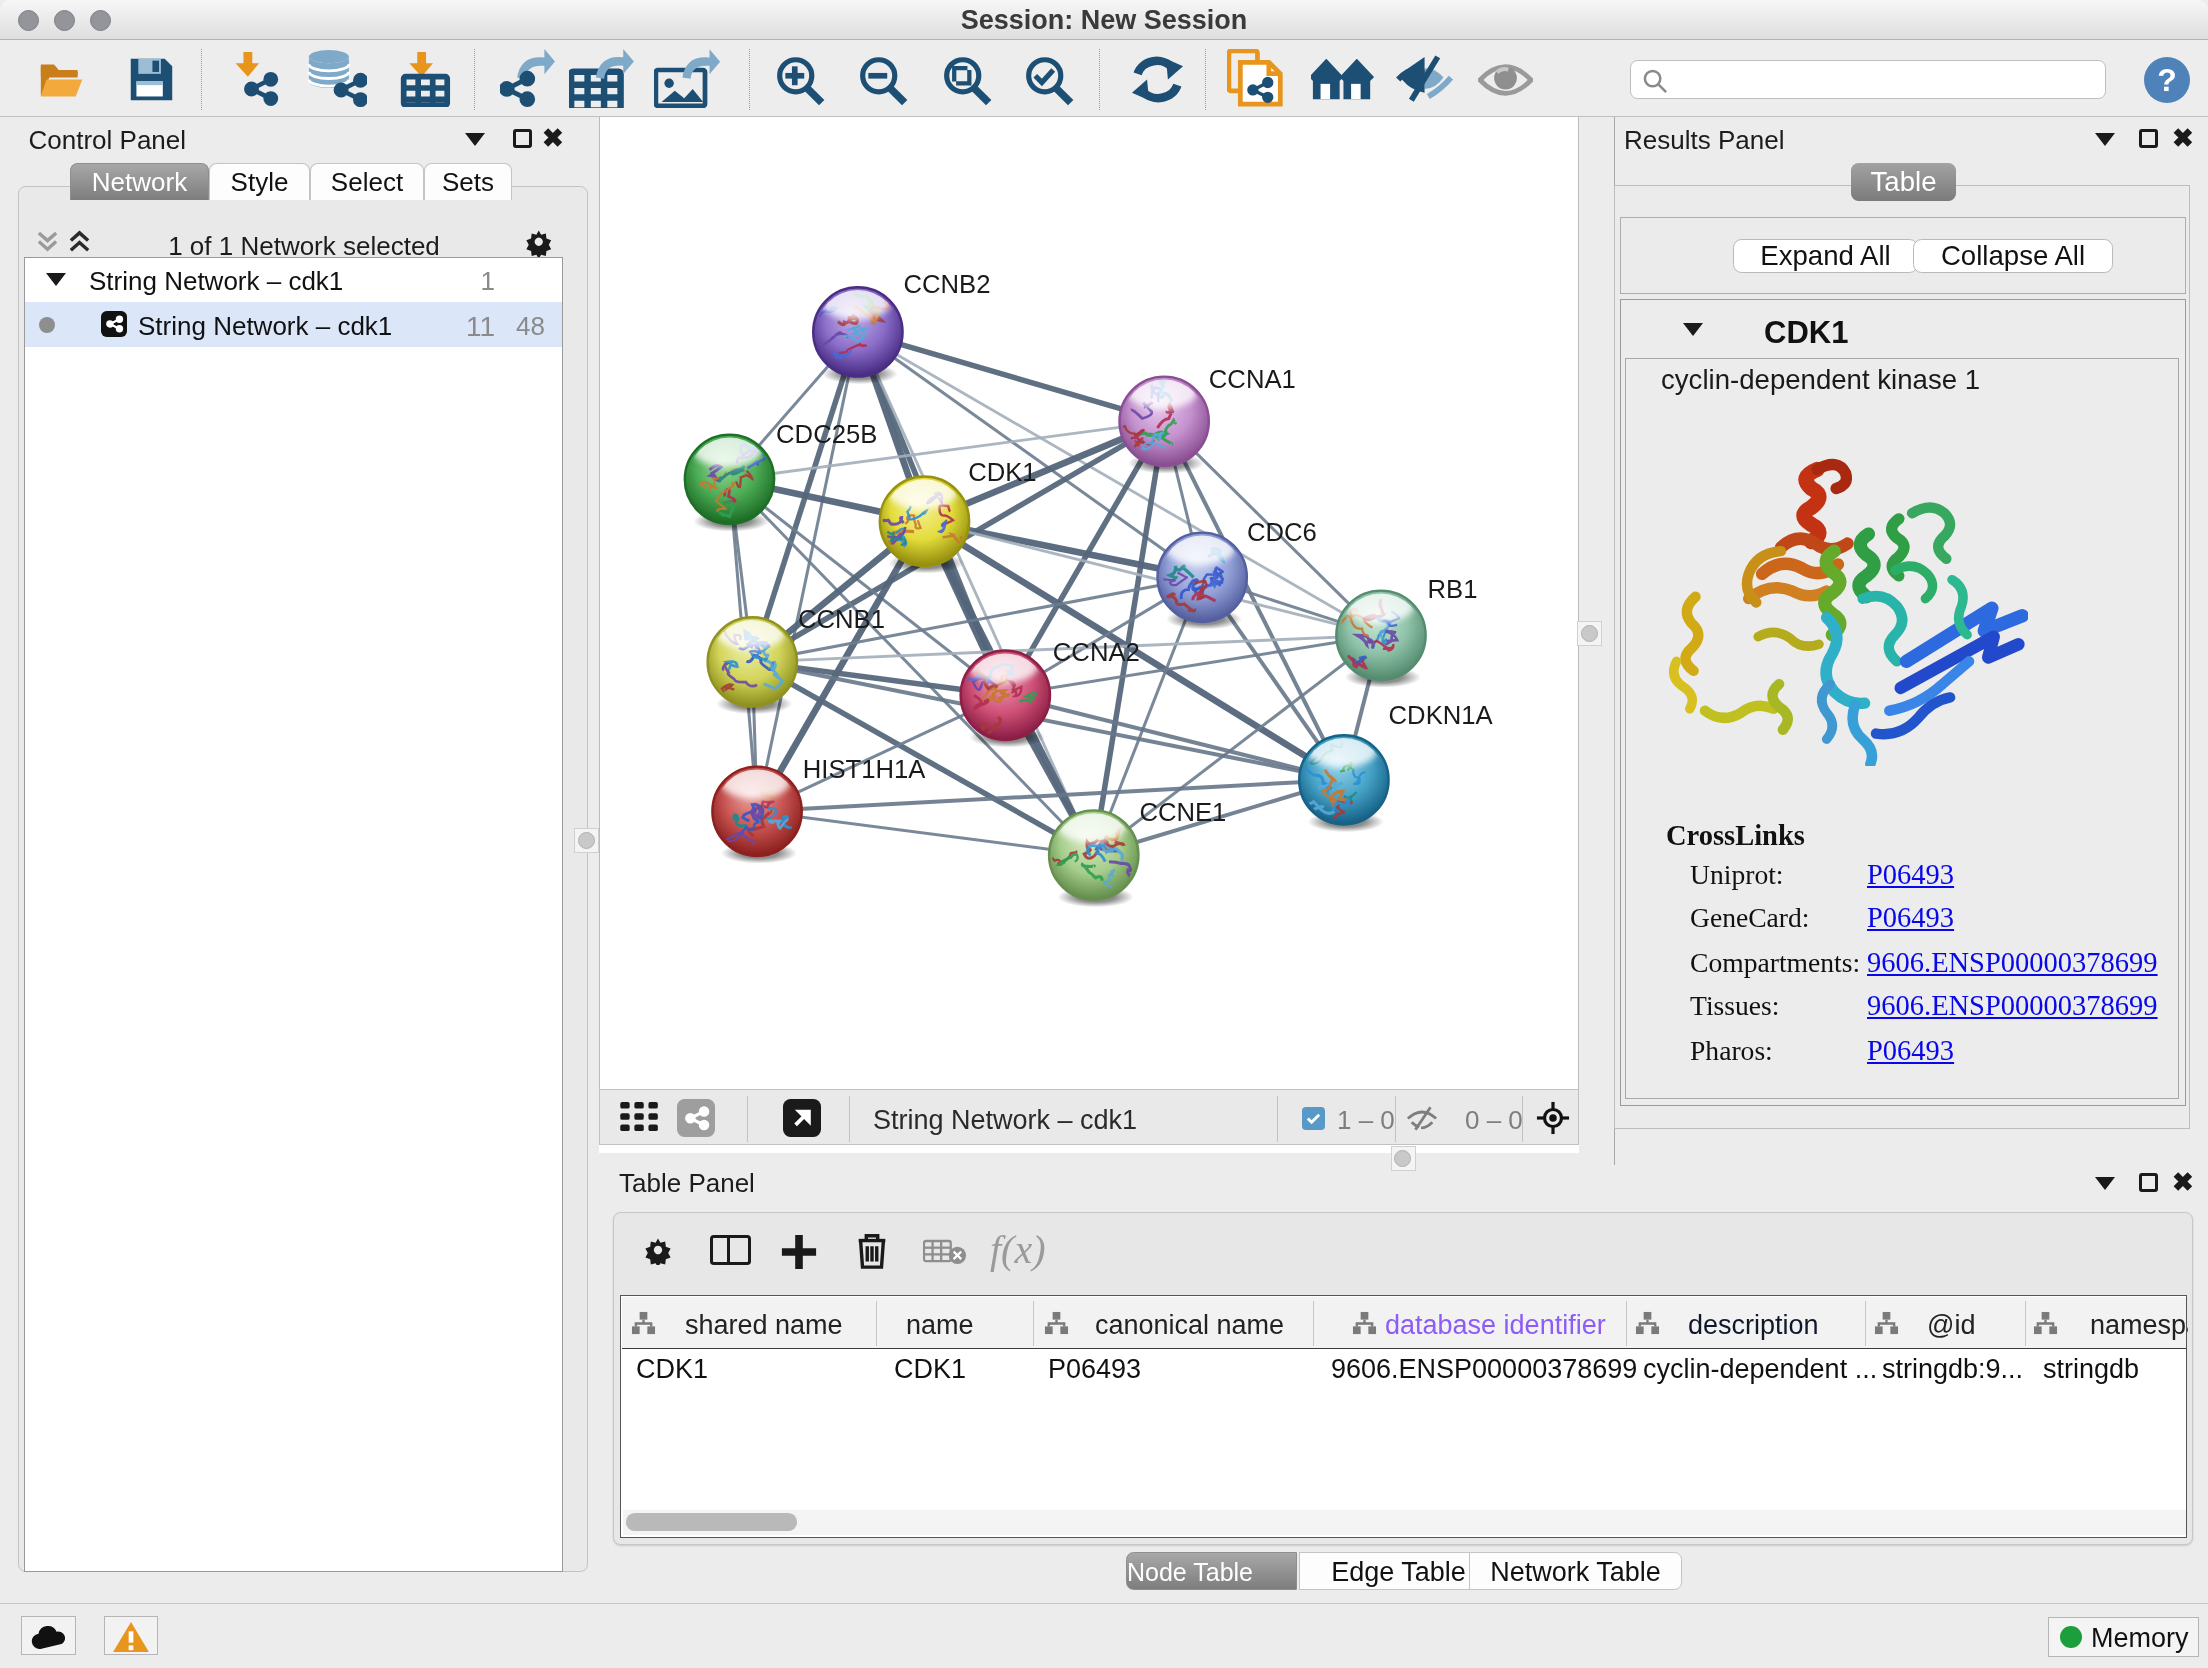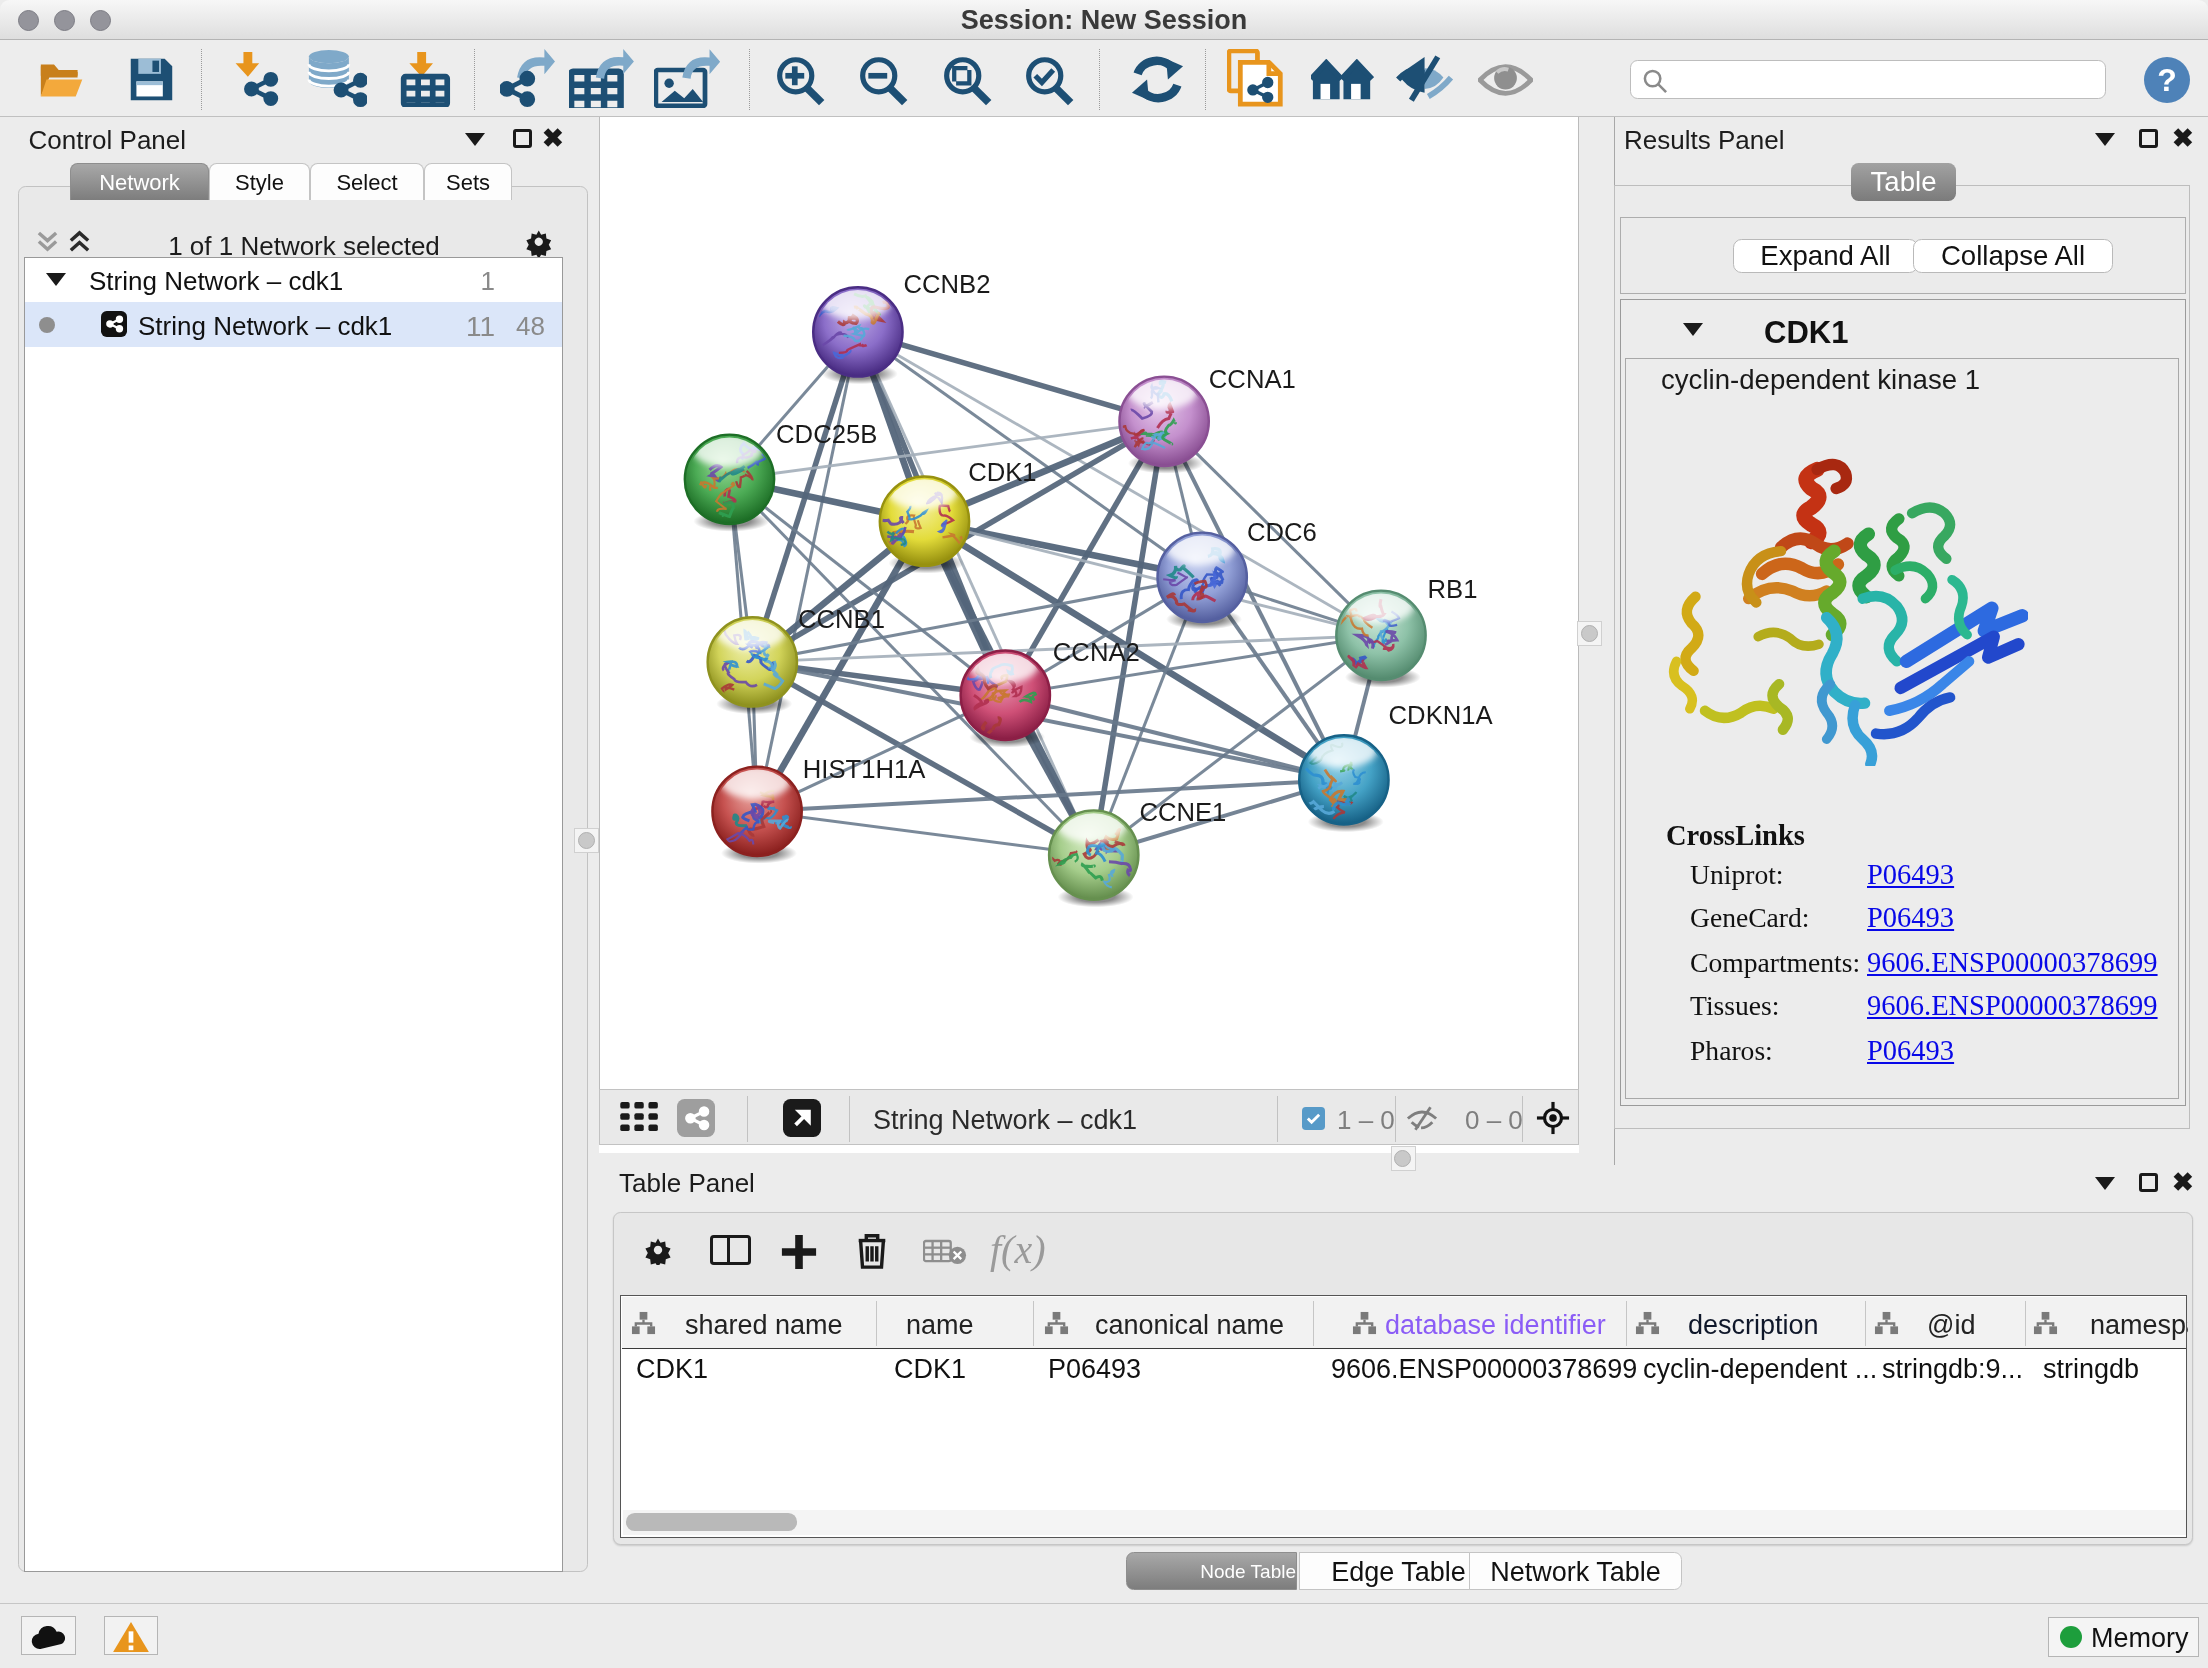--- a/index.html
+++ b/index.html
@@ -3,21 +3,21 @@
 * { margin:0; padding:0; box-sizing:border-box; }
 html,body { width:2208px; height:1668px; overflow:hidden; font-family:"Liberation Sans", sans-serif; }
 body { background:#ececec; position:relative; }
 .abs { position:absolute; }
 .panel-title { font-size:26px; color:#1c1c1c; }
 .wicons { position:absolute; display:flex; gap:15px; align-items:center; }
 .tri { width:0; height:0; border-left:10.5px solid transparent; border-right:10.5px solid transparent; border-top:13.3px solid #1a1a1a; }
 .sq { width:19px; height:19px; border:3.3px solid #1a1a1a; border-radius:2.9px; }
 .xx { font-size:26px; font-weight:bold; color:#1a1a1a; line-height:19px; }
 .tab { position:absolute; top:0; height:37px; background:#fdfdfd; border:1px solid #c4c4c4; border-bottom:none;
-       border-radius:7.6px 7.6px 0 0; text-align:center; font-size:22px; color:#111; line-height:37px; }
+       border-radius:7.6px 7.6px 0 0; text-align:center; font-size:26px; color:#111; line-height:37px; }
 .tab.sel { background:linear-gradient(#a8a8a8,#7d7d7d); color:#fff; border-color:#8e8e8e; }
 .btn { position:absolute; background:#ffffff; border:1.4px solid #b9b9b9; border-radius:8.6px; font-size:27.6px;
        color:#111; text-align:center; }
 .vsep { position:absolute; top:49px; height:61px; border-left:1.9px dotted #9a9a9a; }
 .serif { font-family:"Liberation Serif", serif; }
 .lnk { color:#0808e8; text-decoration:underline; }
 </style></head><body>
 
 <div class="abs" style="left:0;top:0;width:2208px;height:40px;background:linear-gradient(#f7f7f7,#dedede);border-bottom:1.9px solid #b4b4b4;border-radius:9.5px 9.5px 0 0;"></div>
 <div class="abs" style="left:18px;top:9.5px;width:21px;height:21px;border-radius:50%;background:#94949b;border:1px solid #7c7c84;"></div>
@@ -813,21 +813,21 @@
 <div class="abs" style="left:2090px;top:1310px;font-size:27px;color:#222;width:98px;overflow:hidden;white-space:nowrap;">namespace</div>
 <div class="abs" style="left:636px;top:1354px;font-size:27px;color:#111;">CDK1</div>
 <div class="abs" style="left:894px;top:1354px;font-size:27px;color:#111;">CDK1</div>
 <div class="abs" style="left:1048px;top:1354px;font-size:27px;color:#111;">P06493</div>
 <div class="abs" style="left:1331px;top:1354px;font-size:27px;color:#111;">9606.ENSP00000378699</div>
 <div class="abs" style="left:1643px;top:1354px;font-size:27px;color:#111;">cyclin-dependent ...</div>
 <div class="abs" style="left:1882px;top:1354px;font-size:27px;color:#111;">stringdb:9...</div>
 <div class="abs" style="left:2043px;top:1354px;font-size:27px;color:#111;">stringdb</div>
 <div class="abs" style="left:623px;top:1510px;width:1563px;height:25px;background:#f4f4f4;"></div>
 <div class="abs" style="left:626px;top:1513px;width:171px;height:18px;background:#b9b9b9;border-radius:8.6px;"></div>
-<div class="abs" style="left:1126px;top:1552px;width:171px;height:38px;background:linear-gradient(#a8a8a8,#7d7d7d);border:1px solid #8e8e8e;border-radius:7.6px 0 0 7.6px;color:#fff;font-size:19px;text-align:right;line-height:38px;">Node Table</div>
+<div class="abs" style="left:1126px;top:1552px;width:171px;height:38px;background:linear-gradient(#a8a8a8,#7d7d7d);border:1px solid #8e8e8e;border-radius:7.6px 0 0 7.6px;color:#fff;font-size:25px;text-align:left;line-height:38px;">Node Table</div>
 <div class="abs" style="left:1299px;top:1552px;width:199px;height:38px;background:#fdfdfd;border:1px solid #c4c4c4;color:#111;font-size:27px;text-align:center;line-height:38px;">Edge Table</div>
 <div class="abs" style="left:1469px;top:1552px;width:213px;height:38px;background:#fdfdfd;border:1px solid #c4c4c4;border-radius:0 7.6px 7.6px 0;color:#111;font-size:27px;text-align:center;line-height:38px;">Network Table</div>
 
 <div class="abs" style="left:0;top:1603px;width:2208px;border-top:1.9px solid #c6c6c6;"></div>
 <div class="abs" style="left:21px;top:1616px;width:55px;height:39px;background:#f2f2f2;border:1.9px solid #b5b5b5;"></div>
 <svg class="abs" style="left:28.5px;top:1624px" width="40" height="25" viewBox="0 0 42 26">
     <path d="M12 26 a8 8 0 0 1 -2 -16 a10 10 0 0 1 19 -2 a7 7 0 0 1 5 13 z" fill="#111"></path>
   </svg>
 <div class="abs" style="left:104px;top:1616px;width:54px;height:39px;background:#f2f2f2;border:1.9px solid #b5b5b5;"></div>
 <svg class="abs" style="left:112px;top:1621px" width="38" height="32" viewBox="0 0 40 34">

